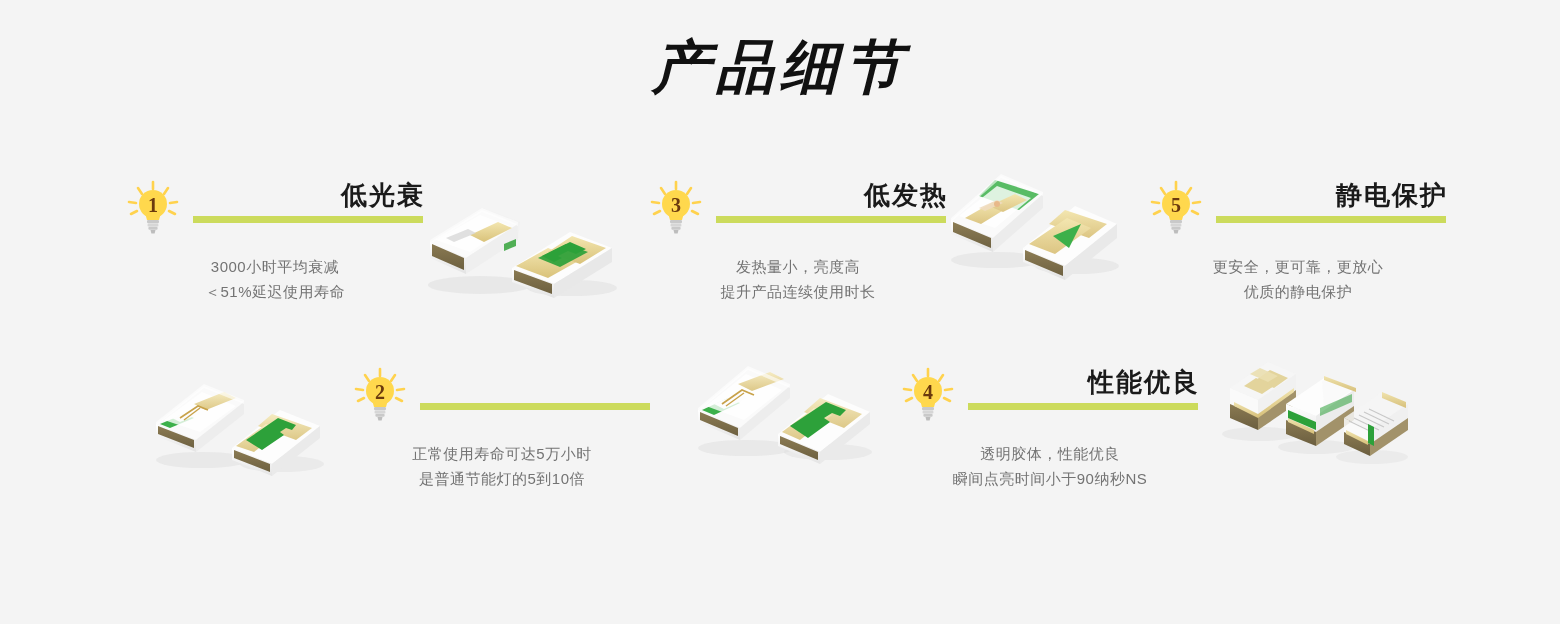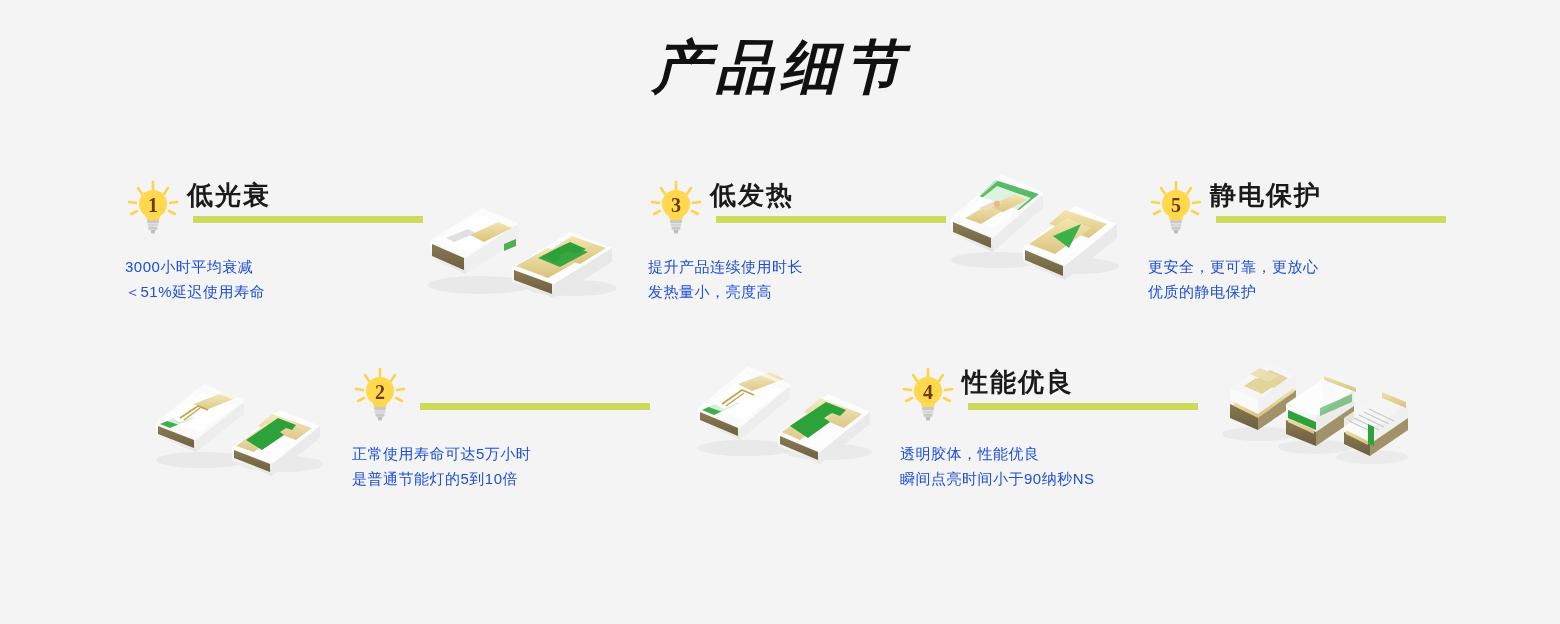--- a/index.html
+++ b/index.html
@@ -44,43 +44,44 @@
     left: 0;
     top: 2px;
     width: 56px;
     height: 58px;
   }
   .feature-title {
     position: absolute;
     left: 62px;
     top: 0px;
     width: 238px;
-    text-align: left;
+    text-align: right;
     font-size: 26px;
     font-weight: bold;
     color: #1a1a1a;
     letter-spacing: 2px;
     line-height: 34px;
     white-space: nowrap;
   }
   .feature-rule {
     position: absolute;
     left: 68px;
     top: 38px;
     width: 230px;
     height: 7px;
     background: #ccdb5c;
   }
   .feature-desc {
     position: absolute;
     left: 0;
     top: 76px;
     width: 300px;
+    text-align: center;
     font-size: 15px;
-    color: #1d4ed8;
+    color: #737373;
     line-height: 25px;
     letter-spacing: 0.5px;
     white-space: nowrap;
   }
 
   
   .product {
     position: absolute;
   }
   .product svg { display: block; }
@@ -185,22 +186,22 @@
         <rect x="22.6" y="43.6" width="10.8" height="3" rx="1.2" fill="#d6d6d6"></rect>
         <rect x="23.4" y="46.8" width="9.2" height="3" rx="1.2" fill="#c9c9c9"></rect>
         <path d="M25.5 50 L30.5 50 L29.6 53.6 L26.4 53.6 Z" fill="#bdbdbd"></path>
         <text x="28" y="32" text-anchor="middle" font-family="'Liberation Serif', serif" font-size="20" font-weight="bold" fill="#6b3a0e">3</text>
       </svg>
     </span>
     <div class="feature-title">低发热</div>
     <div class="feature-rule"></div>
   </div>
   <div class="feature-desc">
+    <div>发热量小，亮度高</div>
     <div>提升产品连续使用时长</div>
-    <div>发热量小，亮度高</div>
   </div>
 </div>
 
 <div class="product" style="left:945px; top:162px;">
   <svg width="185" height="125" viewBox="0 0 185 125">
     <defs>
       <linearGradient id="gold3" x1="0" y1="0" x2="0" y2="1">
         <stop offset="0" stop-color="#f3e6b0"></stop>
           <stop offset="1" stop-color="#dcc583"></stop>
       </linearGradient>

